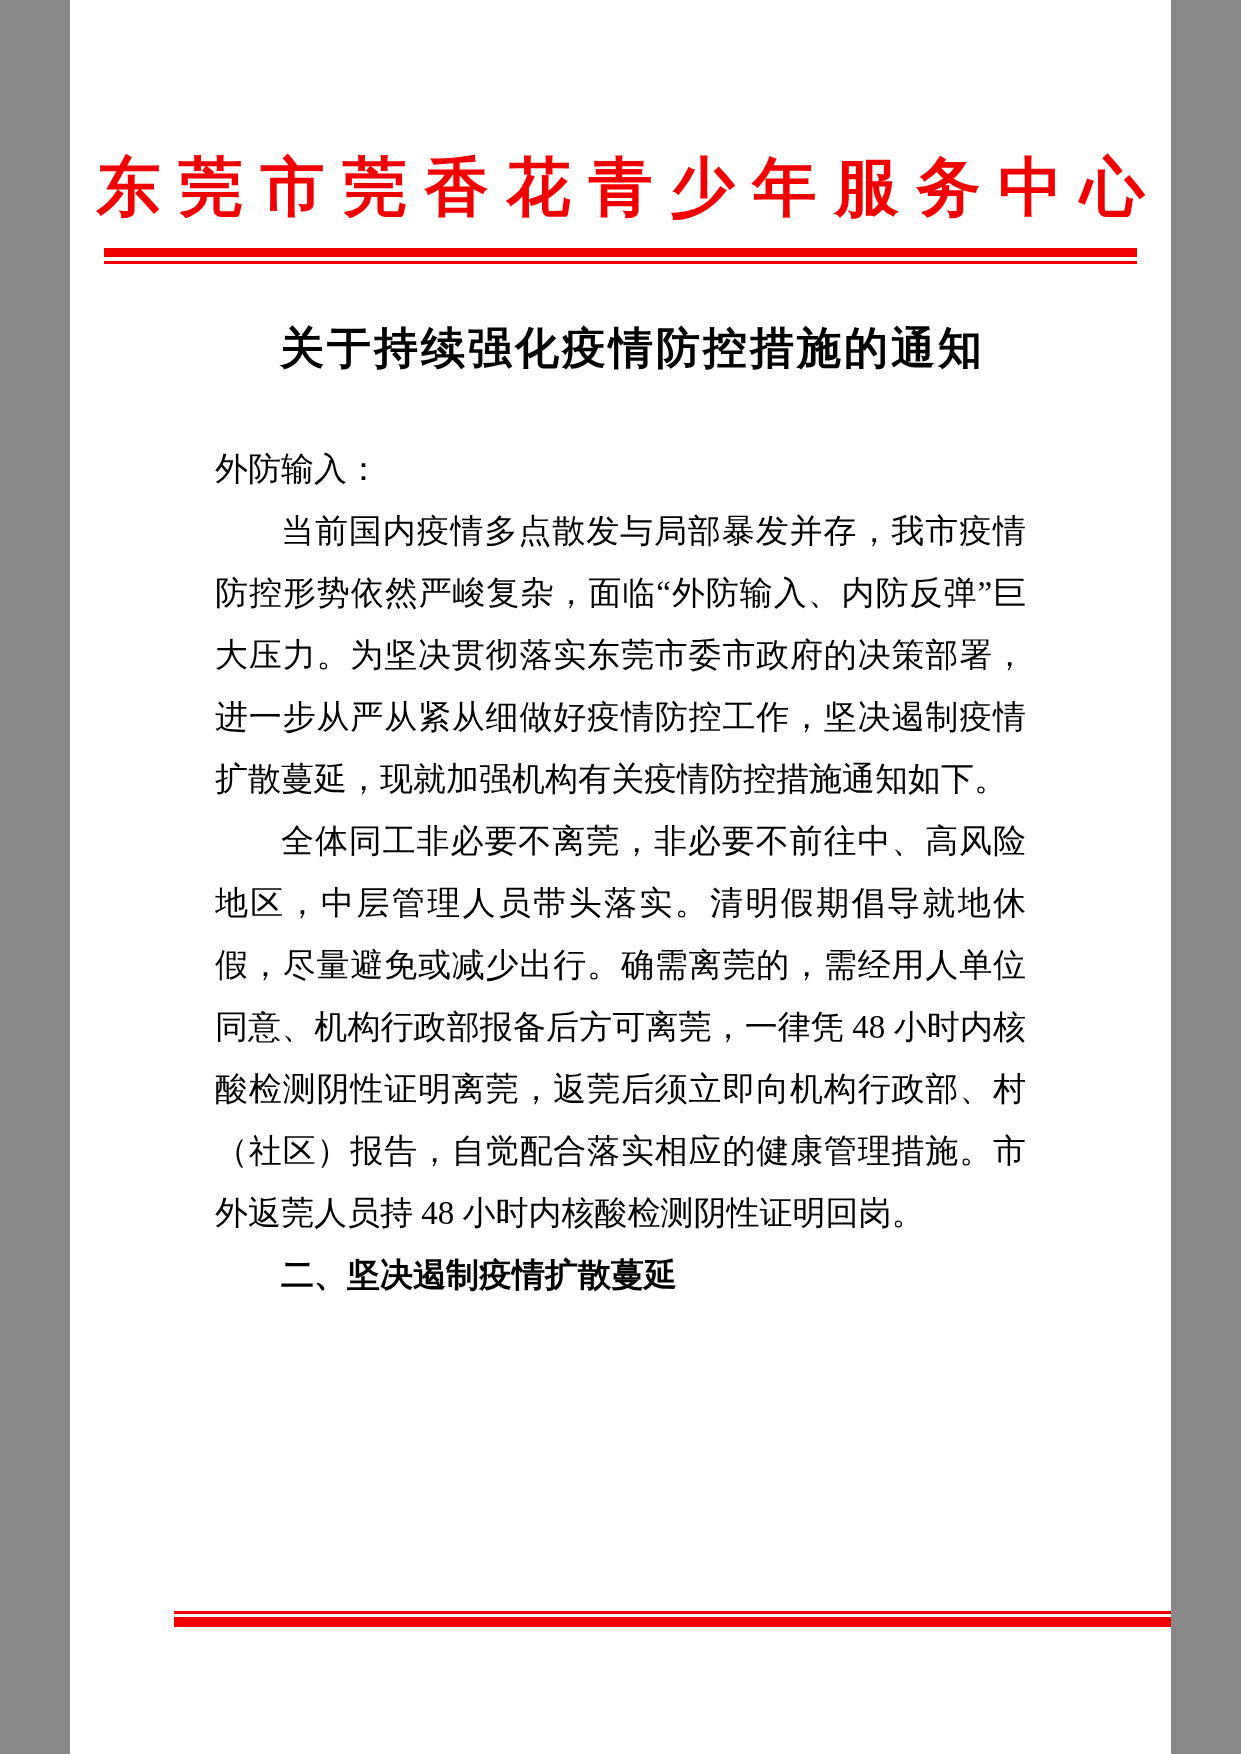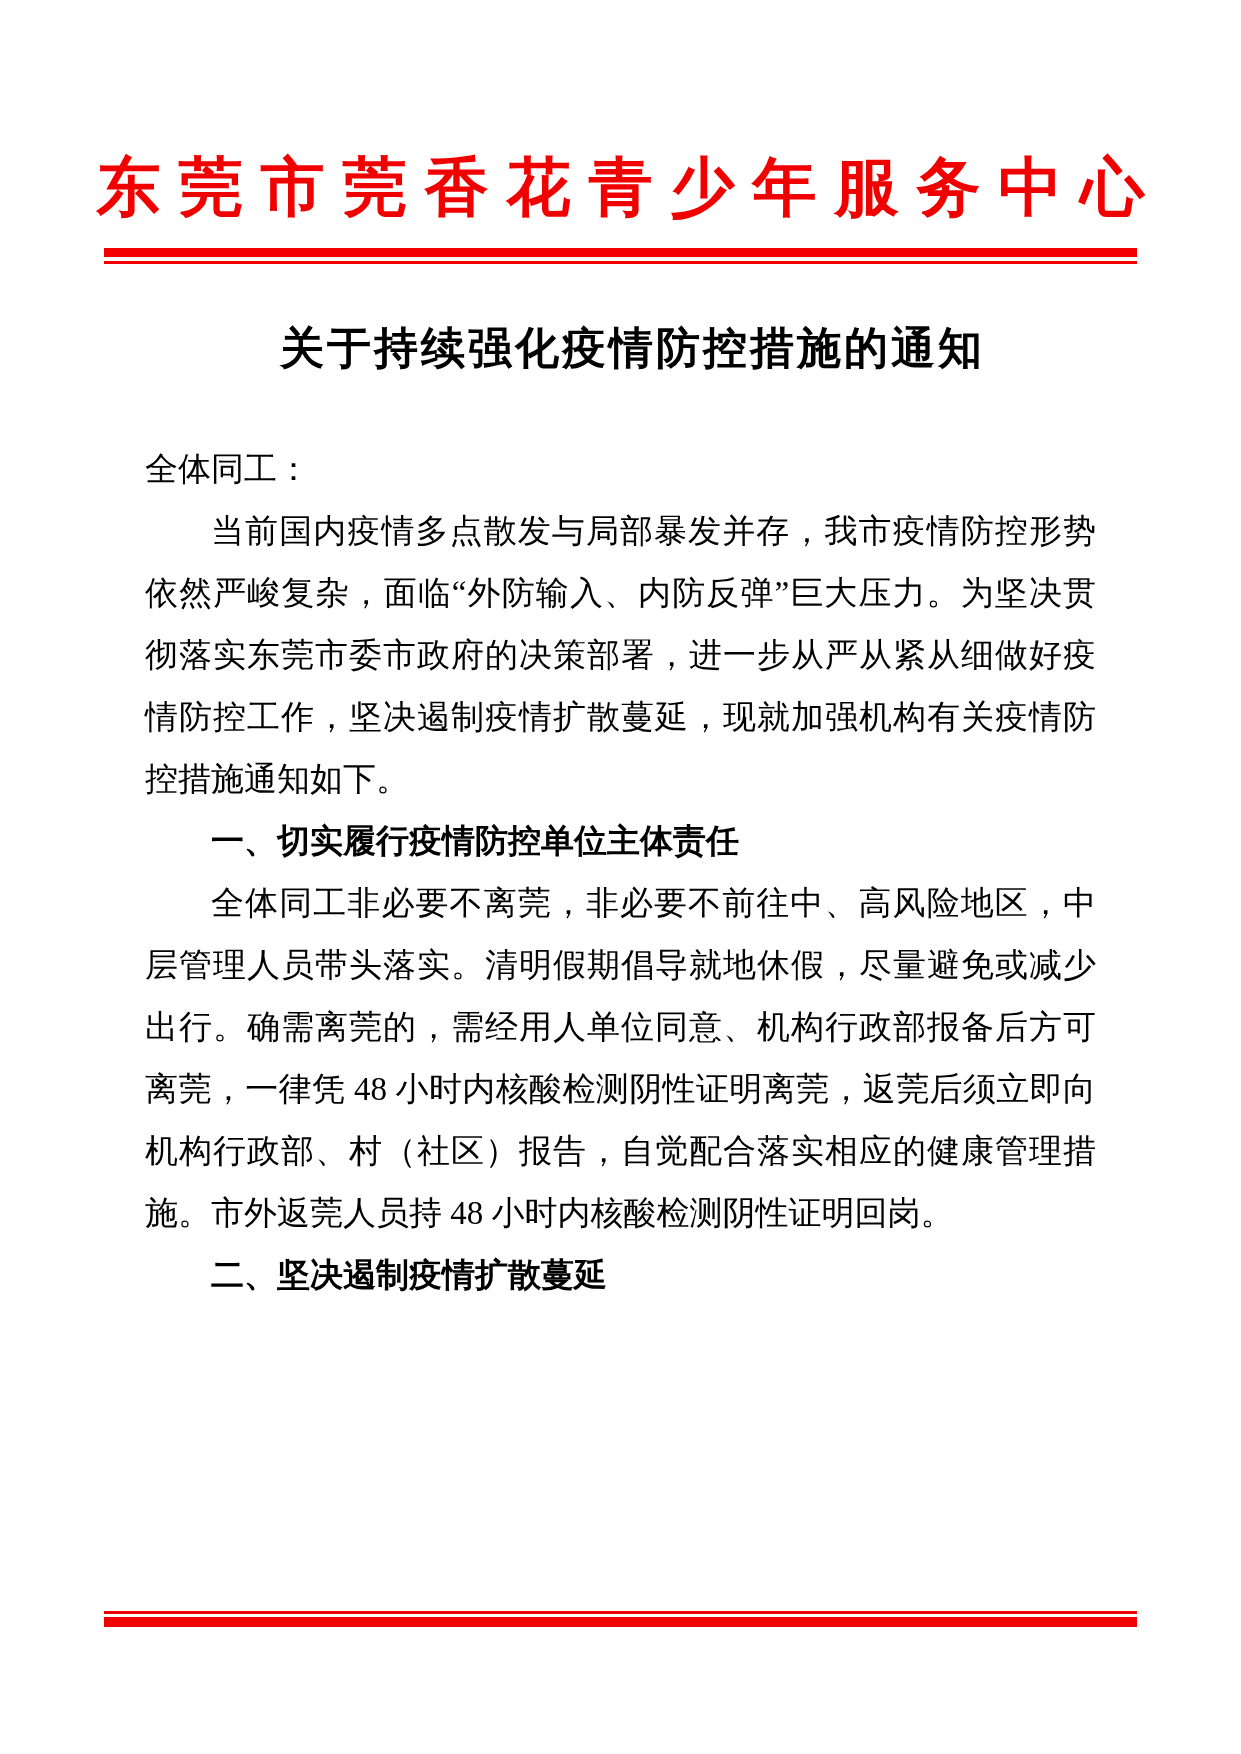--- a/index.html
+++ b/index.html
@@ -2,21 +2,21 @@
 <html lang="zh" style="--accent-red: #f10000; --text-black: #000000; --page-bg: #ffffff;"><head>
 <meta charset="utf-8">
 <style>
   :root{
     --accent-red:#f10000;
     --text-black:#000000;
     --page-bg:#ffffff;
   }
   html,body{margin:0;padding:0;background:#888;}
   .page{
-    width:1241px;
+    width:1101px;
     height:1754px;
     margin:0 auto;
     background:var(--page-bg);
     position:relative;
     overflow:hidden;
     font-family:"Liberation Serif","DejaVu Serif",serif;
     color:var(--text-black);
   }
   
   .letterhead{
@@ -84,23 +84,22 @@
     <div class="rule rule-top">
       <div class="thick"></div>
       <div class="gap"></div>
       <div class="thin"></div>
     </div>
   </header>
 
   <main>
     <h2 class="doc-title">关于持续强化疫情防控措施的通知</h2>
     <div class="body-text" id="body-container">
-        <p class="salutation">全体同工：</p>
+        <p class="salutation">外防输入：</p>
         <p class="para">当前国内疫情多点散发与局部暴发并存，我市疫情防控形势依然严峻复杂，面临“外防输入、内防反弹”巨大压力。为坚决贯彻落实东莞市委市政府的决策部署，进一步从严从紧从细做好疫情防控工作，坚决遏制疫情扩散蔓延，现就加强机构有关疫情防控措施通知如下。</p>
-        <p class="heading">一、切实履行疫情防控单位主体责任</p>
         <p class="para">全体同工非必要不离莞，非必要不前往中、高风险地区，中层管理人员带头落实。清明假期倡导就地休假，尽量避免或减少出行。确需离莞的，需经用人单位同意、机构行政部报备后方可离莞，一律凭 48 小时内核酸检测阴性证明离莞，返莞后须立即向机构行政部、村（社区）报告，自觉配合落实相应的健康管理措施。市外返莞人员持 48 小时内核酸检测阴性证明回岗。</p>
         <p class="heading">二、坚决遏制疫情扩散蔓延</p>
       </div>
   </main>
 
   <footer>
     <div class="rule rule-bottom">
       <div class="thin"></div>
       <div class="gap"></div>
       <div class="thick"></div>

